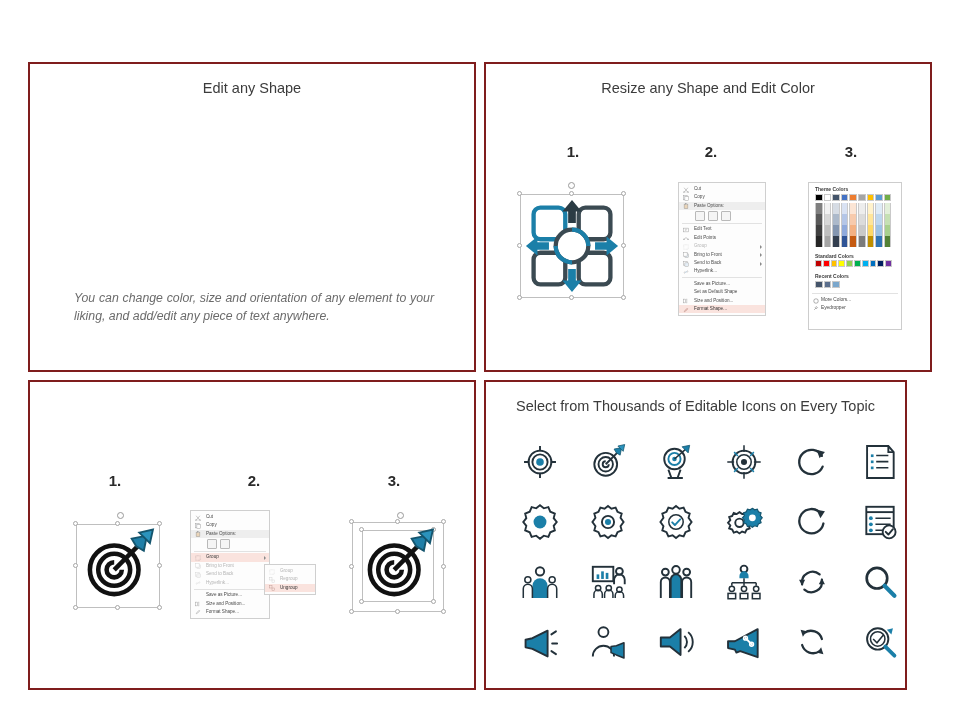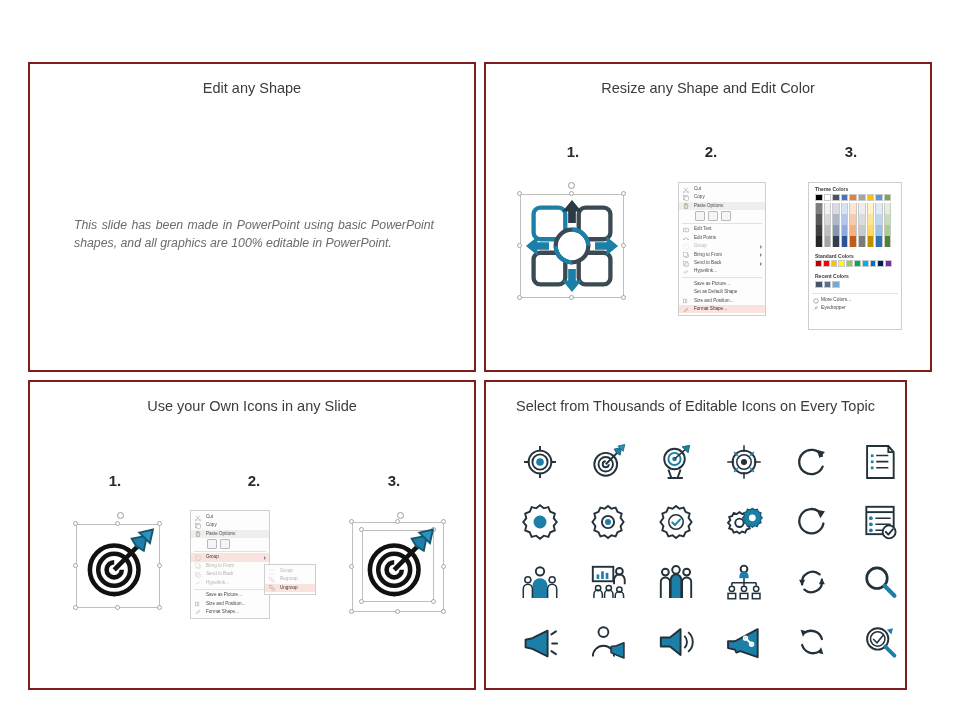--- a/index.html
+++ b/index.html
@@ -86,21 +86,21 @@
   .icon-cell svg{display:block;}
 </style>
 </head>
 <body>
 
 <div class="slide">
 
 
   <div class="panel" id="panel-edit-shape">
     <div class="panel-title">Edit any Shape</div>
-    <div class="body-text" id="edit-shape-paragraph-1">This slide has been made in PowerPoint using basic PowerPoint shapes, and all graphics are 100% editable in PowerPoint.</div>
+    <div class="body-text" id="edit-shape-paragraph-2">You can change color, size and orientation of any element to your liking, and add/edit any piece of text anywhere.</div>
   </div>
 
   <div class="panel" id="panel-resize-shape">
     <div class="panel-title">Resize any Shape and Edit Color</div>
 
     <div class="step-num" style="left:67px;top:79px;">1.</div>
     <div class="step-num" style="left:205px;top:79px;">2.</div>
     <div class="step-num" style="left:345px;top:79px;">3.</div>
 
     <div class="mini" style="left:26px;top:118px;width:120px;height:120px;">
@@ -312,21 +312,20 @@
       <div class="picker-foot">
         <svg style="position:absolute;left:4px;top:2px;width:6px;height:6px;" viewBox="0 0 16 16">
             <path d="M3 13 L9 7 M9 4 l3 3 L9 10 L6 7 Z" fill="none" stroke="#6a6a6a" stroke-width="1.3"></path>
           </svg>
         <span>Eyedropper</span>
       </div>
     </div>
   </div>
 
   <div class="panel" id="panel-own-icons">
-    <div class="panel-title">Use your Own Icons in any Slide</div>
 
     <div class="step-num" style="left:65px;top:90px;">1.</div>
     <div class="step-num" style="left:204px;top:90px;">2.</div>
     <div class="step-num" style="left:344px;top:90px;">3.</div>
 
     <div class="mini" style="left:36px;top:128px;width:110px;height:110px;">
       <div class="rot-h" style="left:51px;top:2px;"></div>
       <div class="sel-frame" style="left:10px;top:14px;width:84px;height:84px;"></div>
       <div class="sel-h" style="left:7px;top:11px;"></div>
       <div class="sel-h" style="left:49px;top:11px;"></div>

